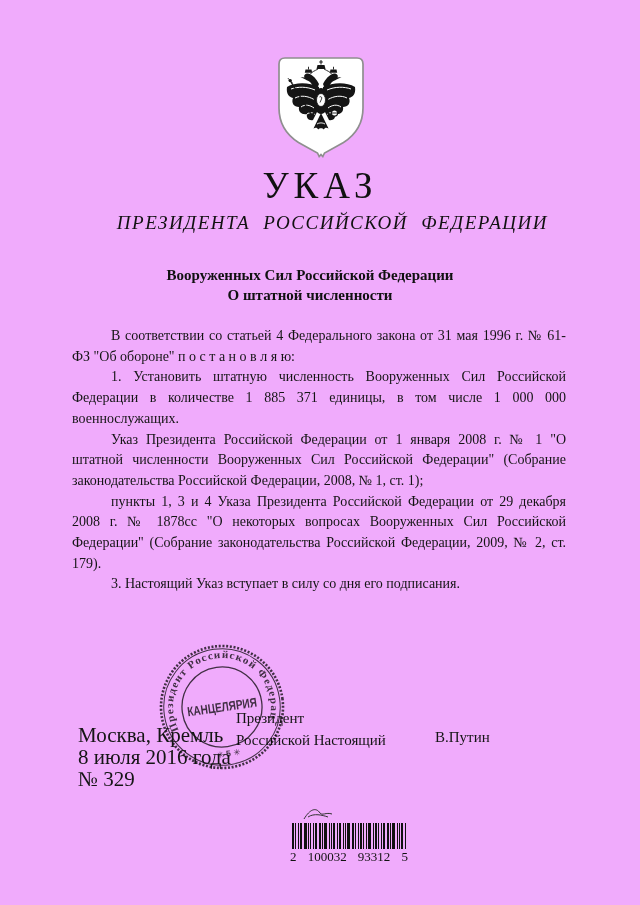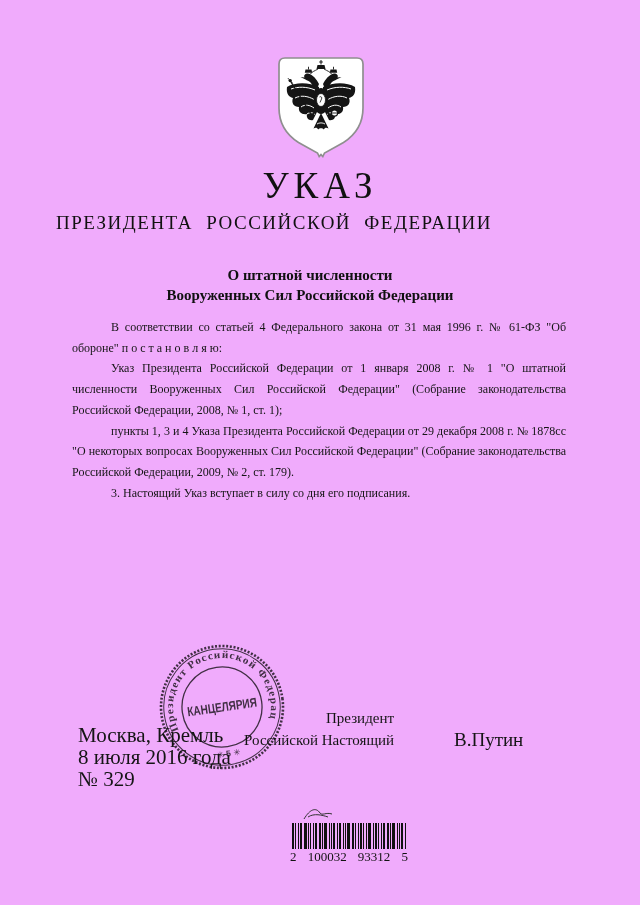--- a/index.html
+++ b/index.html
@@ -12,38 +12,38 @@
     overflow:hidden;
   }
   .emblem{position:absolute;left:277px;top:56px;width:88px;height:104px;}
   .title{
     position:absolute;left:0;top:164px;width:640px;
     text-align:center;font-size:37px;letter-spacing:5px;
     font-weight:500;color:#111;
   }
   .issuer{
     position:absolute;left:0;top:212px;width:548px;
-    text-align:center;font-size:19px;letter-spacing:1.5px;word-spacing:7px;color:#111;
+    text-align:right;font-size:19px;letter-spacing:1.5px;word-spacing:7px;color:#111;font-style:italic;
   }
   .subject{
     position:absolute;left:60px;top:265px;width:500px;
     text-align:center;font-weight:bold;font-size:15px;line-height:20px;color:#111;
   }
   .body-text{
-    position:absolute;left:72px;top:317px;width:494px;
-    font-size:12px;line-height:20.7px;text-align:justify;color:#151515;
+    position:absolute;left:72px;top:326px;width:494px;
+    font-size:14px;line-height:20.7px;text-align:justify;color:#151515;
   }
   .body-text p{margin:0;text-indent:39px;}
   .sig-title{
     position:absolute;left:236px;top:707px;width:158px;
-    text-align:right;font-size:15px;line-height:22px;color:#151515;
+    text-align:left;font-size:15px;line-height:22px;color:#151515;
   }
   .sig-name{
-    position:absolute;left:454px;top:729px;
-    font-size:19px;color:#151515;
+    position:absolute;left:435px;top:729px;
+    font-size:15px;color:#151515;
   }
   .stamp{
     position:absolute;left:156px;top:641px;width:132px;height:132px;
     transform:rotate(-8deg);
     opacity:.85;mix-blend-mode:multiply;
   }
   .footer{
     position:absolute;left:78px;top:724px;
     font-size:21px;line-height:22px;color:#151515;
   }
@@ -116,26 +116,27 @@
         <path d="M44,57 L36.5,72.5 C38.8,71.3 40.2,71.8 41.2,73.4 C42.3,71.8 45.7,71.8 46.8,73.4 C47.8,71.8 49.2,71.3 51.5,72.5 Z"></path>
         <path d="M40,68 C42,66.5 46,66.5 48,68" fill="none" stroke="#ffffff" stroke-width="0.9"></path>
       </g>
     </svg>
   </div>
 
   <div class="title">УКАЗ</div>
   <div class="issuer">ПРЕЗИДЕНТА РОССИЙСКОЙ ФЕДЕРАЦИИ</div>
 
   <div class="subject">
+    <div>Вооруженных Сил Российской Федерации</div>
     <div>О штатной численности</div>
-    <div>Вооруженных Сил Российской Федерации</div>
   </div>
 
   <div class="body-text">
     <p>В соответствии со статьей 4 Федерального закона от 31 мая 1996 г. № 61-ФЗ "Об обороне" п о с т а н о в л я ю:</p>
+    <p>1. Установить штатную численность Вооруженных Сил Российской Федерации в количестве 1 885 371 единицы, в том числе 1 000 000 военнослужащих.</p>
     <p>Указ Президента Российской Федерации от 1 января 2008 г. № 1 "О штатной численности Вооруженных Сил Российской Федерации" (Собрание законодательства Российской Федерации, 2008, № 1, ст. 1);</p>
     <p>пункты 1, 3 и 4 Указа Президента Российской Федерации от 29 декабря 2008 г. № 1878сс "О некоторых вопросах Вооруженных Сил Российской Федерации" (Собрание законодательства Российской Федерации, 2009, № 2, ст. 179).</p>
     <p>3. Настоящий Указ вступает в силу со дня его подписания.</p>
   </div>
 
   <div class="sig-title">
     <div>Президент</div>
     <div>Российской Настоящий</div>
   </div>
   <div class="sig-name">В.Путин</div>

